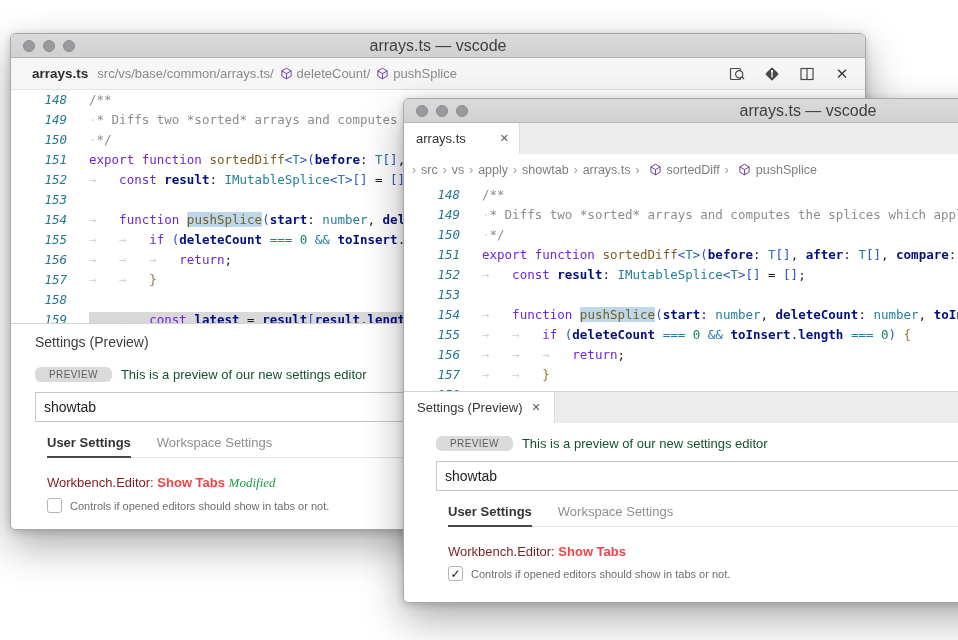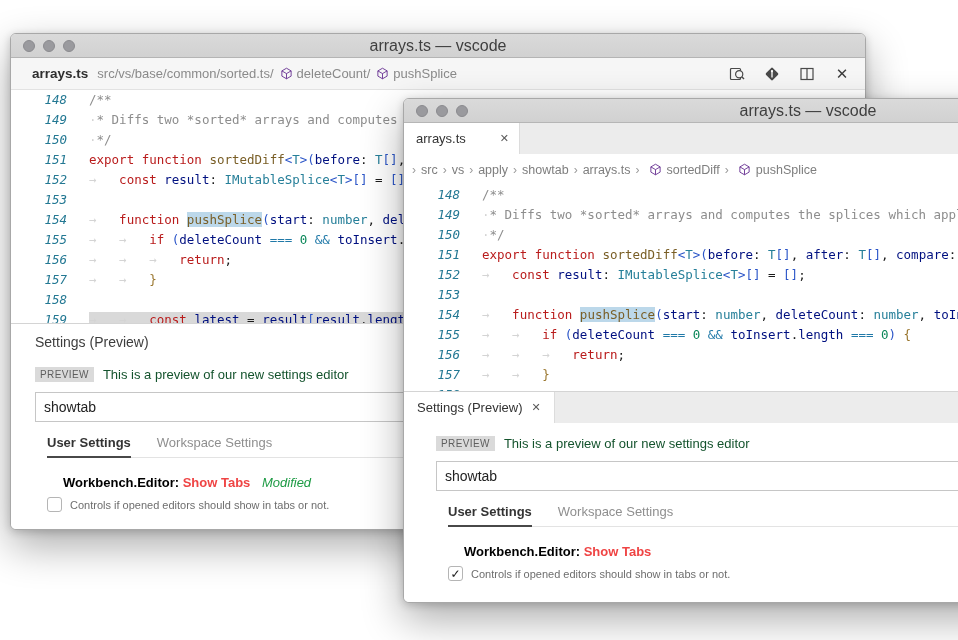--- a/index.html
+++ b/index.html
@@ -49,56 +49,56 @@
   
   .code-area { position:relative; overflow:hidden; background:#fff; }
   #window1 .code-area { height:233px; }
   #window2 .code-area { height:206px; }
   .code-row { height:20px; line-height:20px; white-space:pre;
     font-family:"DejaVu Sans Mono", monospace; font-size:12.5px; }
   .gutter { display:inline-block; width:56px; text-align:right; color:#237893;
     font-family:"DejaVu Sans Mono", monospace;font-style:italic; }
   .code-text { margin-left:22px; }
   .tok-plain { color:#1b1b1b; }
-  .tok-kw { color:#b91c1c; }
+  .tok-kw { color:#6d28d9; }
   .tok-kw2 { color:#0000d6; }
   .tok-fn { color:#795E26; }
-  .tok-var { color:#001080; }
+  .tok-var { color:#001080;font-weight:bold; }
   .tok-type { color:#267F99; }
   .tok-brk { color:#2b55c8; }
   .tok-brace { color:#99752c; }
   .tok-op { color:#2079a8; }
   .tok-num { color:#098658; }
   .tok-comment { color:#8d8d8d; }
   .tok-arrow, .tok-ws { color:#d4d4d4; }
   .h-word { background:#bcd8ea; }
   .h-sel { background:#d9d9d9; }
 
   
   .settings { border-top:1px solid #d4d4d4; background:#fff; }
   #window1 .settings { height:208px; padding:10px 0 0 24px; }
   .settings-heading { font-size:14px; color:#3d3d3d; }
   .preview-row { display:flex; align-items:center; gap:9px; margin-top:17px; }
   .preview-badge { background:#dadada; color:#5e5e5e; font-size:10px;
-    padding:2px 5px; border-radius:0; letter-spacing:0.4px;text-align:center; }
+    padding:2px 14px; border-radius:6px; letter-spacing:0.4px;text-align:center; }
   .preview-desc { font-size:13px; color:#14532d; }
   .search-input { display:block; margin-top:10px; height:30px; width:calc(100% - 24px);
     border:1px solid #c6c6c6; background:#fff; font-size:14px; color:#222;
     padding:0 8px; font-family:"Liberation Sans", sans-serif; outline:none; }
   .stabs { display:flex; gap:26px; margin:13px 0 0 12px; border-bottom:1px solid #e3e3e3;
     width:calc(100% - 24px); }
   .stab { font-size:13px; padding-bottom:6px; cursor:pointer; }
   .stab.active { font-weight:bold; color:#333; border-bottom:2px solid #484848;
     margin-bottom:-1px; }
   .stab.inactive { color:#8f8f8f; }
   .setting-block { margin:17px 0 0 12px; }
   .setting-title { font-size:13px; }
-  .st-prefix { font-weight:bold; color:#000000;margin-left:16px; }
+  .st-prefix { font-weight:normal; color:#7f1d1d; }
   .st-bold { font-weight:bold; color:#ef4444; }
-  .st-modified { font-style:italic; color:#1e9b45; margin-left:8px; }
+  .st-modified { font-style:italic; color:#1e9b45; margin-left:0;font-family:Liberation Serif, serif; }
   .setting-desc { display:flex; align-items:center; gap:8px; margin-top:7px; }
   .checkbox { width:15px; height:15px; border:1px solid #b5b5b5; border-radius:3px;
     background:#fff; display:flex; align-items:center; justify-content:center;
     font-size:12px; color:#1a1a1a; cursor:pointer; flex:0 0 auto; }
   .desc-text { font-size:11px; color:#6e6e6e; }
 
   #window2 .settings { height:179px; padding:10px 0 0 32px; border-top:none; }
   .settings-tabstrip { height:32px; background:#ececec; border-top:1px solid #d4d4d4;
     display:flex; align-items:stretch; }
   .settings-tab { background:#fff; display:flex; align-items:center; gap:9px;
@@ -113,21 +113,21 @@
       <span class="light"></span>
       <span class="light"></span>
       <span class="light"></span>
     </div>
     <div class="win-title">arrays.ts — vscode</div>
   </div>
 
   <div class="fileheader">
     <span class="fh-name">arrays.ts</span>
     <span class="fh-path">
-      <span>src/vs/base/common/sorted.ts/</span>
+      <span>src/vs/base/common/arrays.ts/</span>
       <svg class="cube-icon" width="13" height="13" viewBox="0 0 16 16">
           <path d="M8 1.5 L13.7 4.8 V11.2 L8 14.5 L2.3 11.2 V4.8 Z M2.3 4.8 L8 8.1 L13.7 4.8 M8 8.1 V14.5" fill="none" stroke="#652D90" stroke-width="1.1"></path>
         </svg>
       <span>deleteCount/</span>
       <svg class="cube-icon" width="13" height="13" viewBox="0 0 16 16">
           <path d="M8 1.5 L13.7 4.8 V11.2 L8 14.5 L2.3 11.2 V4.8 Z M2.3 4.8 L8 8.1 L13.7 4.8 M8 8.1 V14.5" fill="none" stroke="#652D90" stroke-width="1.1"></path>
         </svg>
       <span>pushSplice</span>
     </span>
     <span class="fh-icons">

